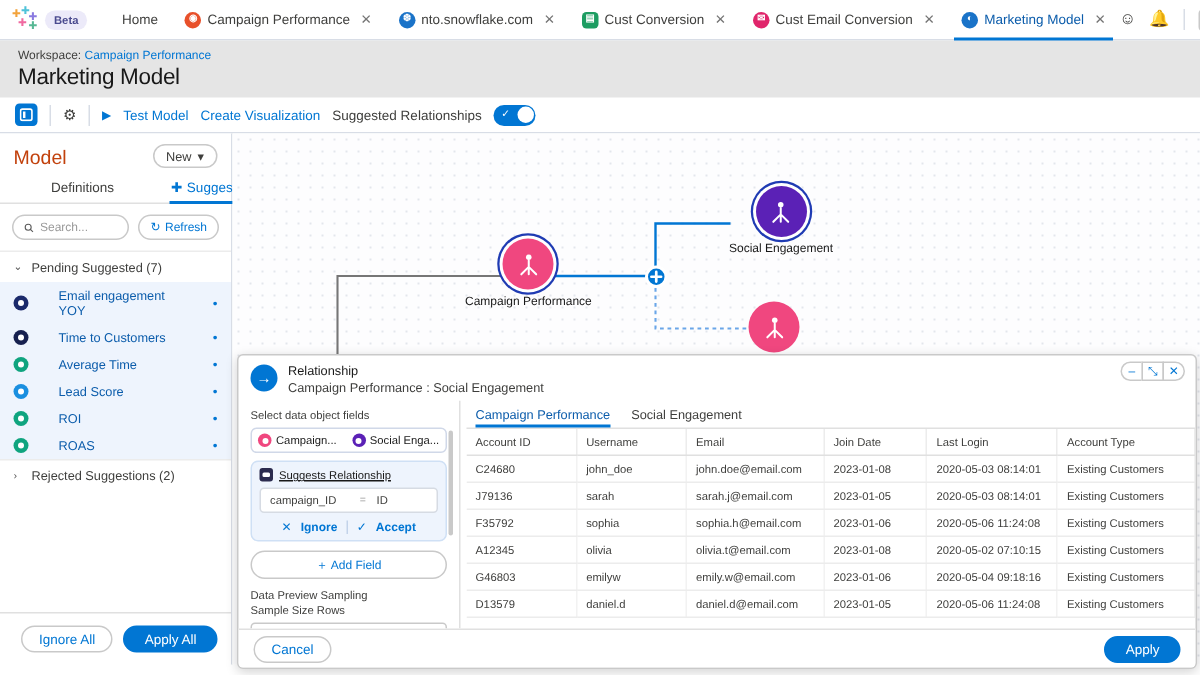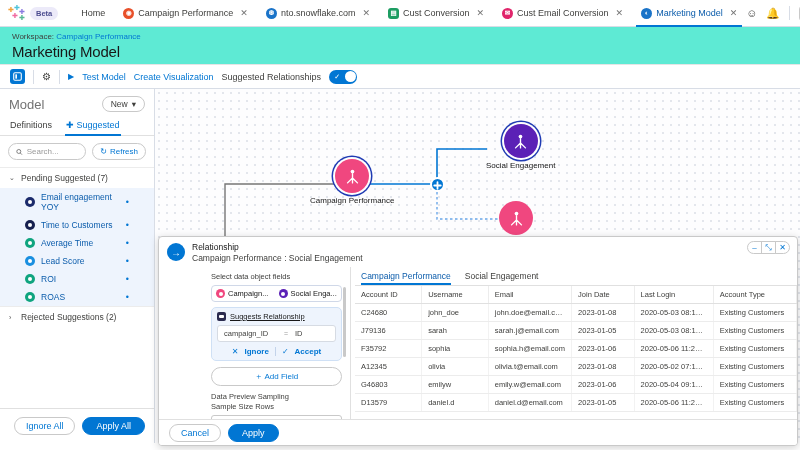--- a/index.html
+++ b/index.html
@@ -45,21 +45,21 @@
   .tab-spacer { flex: 1; }
   .tb-right { display: flex; align-items: center; gap: 9px; padding-right: 4px; }
   .tb-icon { font-size: 11px; color: #3e3e3c; cursor: pointer; line-height: 1; }
   .vdiv { width: 1px; height: 14px; background: #d8dde6; }
   .personal-pill {
     border: 1px solid #c9c9c9; border-radius: 3px; font-size: 8px;
     color: #444; padding: 2px 7px; background: #fff;
   }
 
   
-  .pagehead { padding: 5px 12px 4px; background: #5eead4; }
+  .pagehead { padding: 5px 12px 4px; background: #e5e5e5; }
   .ws-line { font-size: 8px; color: #3e3e3c; }
   .ws-link { color: #0176d3; }
   .page-title { font-size: 15px; color: #181818; margin-top: 2px; letter-spacing: -.2px; }
 
   
   .toolbar {
     height: 25px; display: flex; align-items: center; gap: 8px;
     padding: 0 10px; border-top: 1px solid #e5e5e5; border-bottom: 1px solid #d8dde6;
     background: #fff;
   }
@@ -86,30 +86,30 @@
 
   
   .sidebar {
     width: 155px; flex: none; background: #fff;
     border-right: 1px solid #d8dde6; display: flex; flex-direction: column;
   }
   .sb-head {
     display: flex; align-items: center; justify-content: space-between;
     padding: 7px 9px 5px;
   }
-  .sb-title { font-size: 13px; color: #737373; }
+  .sb-title { font-size: 13px; color: #c2410c; }
   .new-btn {
     border: 1px solid #c9c9c9; border-radius: 10px; background: #fff;
     font-size: 8.5px; color: #3e3e3c; padding: 2px 8px;
     display: flex; align-items: center; gap: 4px; cursor: pointer;
   }
   .sb-tabs { display: flex; gap: 12px; padding: 0 9px; border-bottom: 1px solid #e0e0e0; }
   .sb-tab {
     font-size: 9px; color: #3e3e3c; padding: 3px 1px 5px; cursor: pointer;
-    position: relative; display: flex; align-items: center; gap: 3px;
+    position: relative; display: flex; align-items: center; gap: 3px; margin-left: 24px;
   }
   .sb-tab.active { color: #0176d3; }
   .sb-tab.active::after {
     content:""; position:absolute; left:0; right:0; bottom:-1px; height:2px; background:#0176d3;
   }
   .sb-search-row { display: flex; align-items: center; gap: 6px; padding: 7px 8px; }
   .search-box {
     flex: 1; border: 1px solid #c9c9c9; border-radius: 10px; height: 17px;
     display: flex; align-items: center; gap: 4px; padding: 0 7px; background:#fff;
   }
@@ -124,21 +124,21 @@
     font-size: 8px; color: #0176d3; cursor: pointer; flex: none;
   }
   .group-row {
     display: flex; align-items: center; gap: 5px; padding: 5px 9px;
     font-size: 8.5px; color: #3e3e3c; cursor: pointer;
     border-top: 1px solid #ececec;
   }
   .chev { font-size: 7px; color: #555; width: 7px; }
   .sugg-list { background: #eef4fd; }
   .sugg-item {
-    display: flex; align-items: center; gap: 6px; padding: 4px 25px;
+    display: flex; align-items: center; gap: 20px; padding: 4px 9px;
     font-size: 8.5px; color: #0b5cab; cursor: pointer;
   }
   .dot-ico { width: 10px; height: 10px; border-radius: 50%; flex: none; position: relative; }
   .dot-ico::after {
     content:""; position:absolute; left:50%; top:50%; width:4px; height:4px;
     border-radius:50%; background:#fff; transform:translate(-50%,-50%);
   }
   .sugg-more { margin-left: auto; font-size: 9px; color: #0176d3; }
   .sb-spacer { flex: 1; }
   .sb-footer {
@@ -201,21 +201,21 @@
   .dlg-t2 { font-size: 8.5px; color: #3e3e3c; margin-top: 1px; }
   .win-ctrls { position: absolute; right: 7px; top: 4px; display: flex; }
   .win-btn {
     width: 15px; height: 13px; border: 1px solid #c9c9c9; background: #fff;
     font-size: 8px; color: #0176d3; display: flex; align-items: center;
     justify-content: center; cursor: pointer; margin-left: -1px;
   }
   .win-btn:first-child { border-radius: 7px 0 0 7px; margin-left: 0; }
   .win-btn:last-child { border-radius: 0 7px 7px 0; }
 
-  .dlg-body { flex: 1; display: flex; overflow: hidden; padding-left: 44px; }
+  .dlg-body { flex: 1; display: flex; overflow: hidden; }
   .dlg-left {
     width: 148px; flex: none; padding: 3px 8px; position: relative;
     border-right: 1px solid #e0e0e0; overflow: hidden;
   }
   .lbl-sm { font-size: 7.5px; color: #3e3e3c; margin: 2px 0 4px; }
   .chip-row {
     display: flex; gap: 4px; border: 1px solid #d0d8e8; border-radius: 4px;
     padding: 3px 4px; background: #fff;
   }
   .chip { display: flex; align-items: flex-end; gap: 3px; font-size: 7.5px; color: #181818; flex:1; }
@@ -278,21 +278,21 @@
     padding: 4px 6px; border-bottom: 1px solid #e0e0e0; border-right: 1px solid #ececec;
     background: #fff; white-space: nowrap;
   }
   td {
     font-size: 7.5px; color: #3e3e3c; padding: 4px 6px;
     border-bottom: 1px solid #ececec; border-right: 1px solid #f2f2f2;
     white-space: nowrap; overflow: hidden; text-overflow: ellipsis;
   }
   .dlg-foot {
     height: 26px; flex: none; display: flex; align-items: center;
-    justify-content: flex-start; gap: 7px; padding: 0 10px;
+    justify-content: space-between; gap: 7px; padding: 0 10px;
     border-top: 1px solid #e0e0e0; background: #fff;
   }
 </style>
 </head>
 <body>
 
 <div id="app">
 
   <div class="tabbar">
     <div class="logo-mark">

